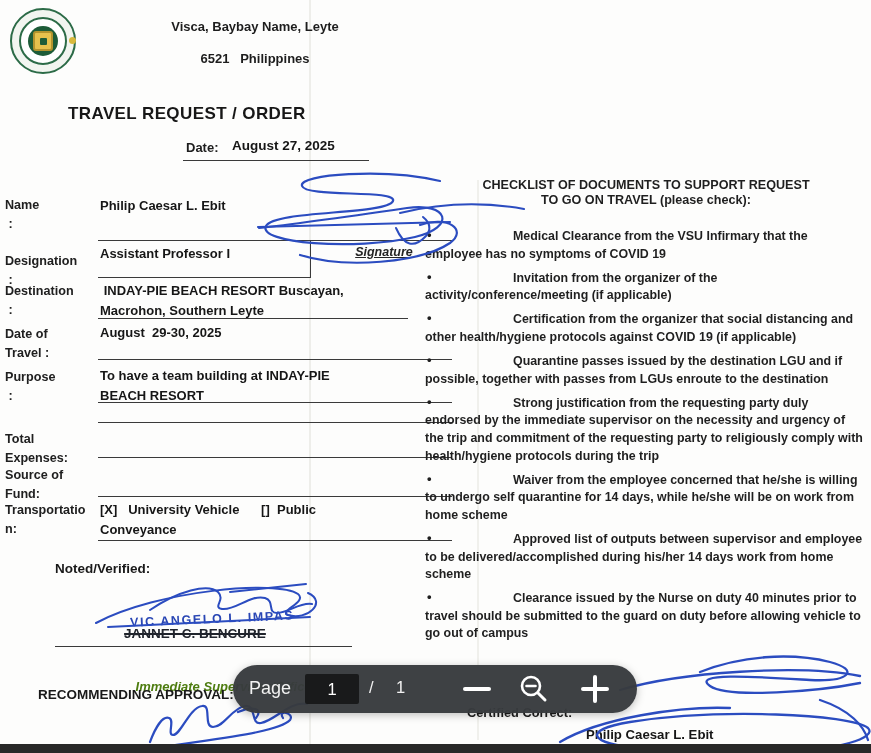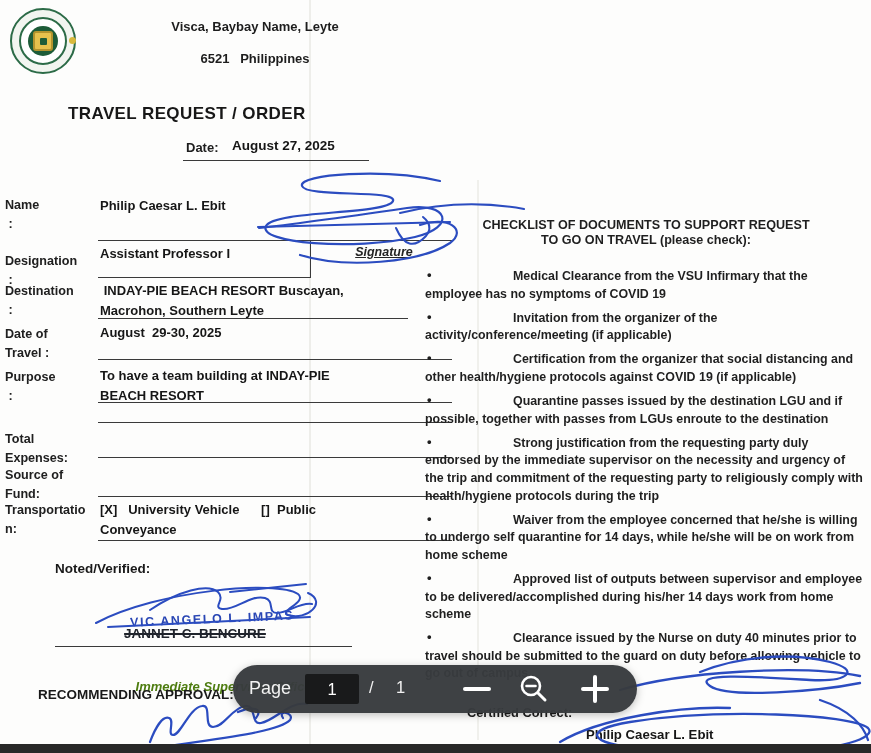--- a/index.html
+++ b/index.html
@@ -50,21 +50,21 @@
   .hand-name{position:absolute;left:130px;top:612px;font-size:12.5px;font-weight:700;
              color:#2946b4;letter-spacing:1.6px;transform:rotate(-2.5deg);}
   .typed-name{position:absolute;left:55px;top:626px;width:280px;text-align:center;font-size:13.5px;
               font-weight:700;color:#20242c;text-decoration:line-through;text-decoration-thickness:2px;}
   .sup-role{position:absolute;left:55px;top:679px;width:292px;text-align:right;font-size:13px;
             font-weight:700;font-style:italic;color:#4d7c0f;}
   .recommend{position:absolute;left:38px;top:687px;font-size:13.5px;font-weight:700;color:#191919;}
 
   
   .chk{position:absolute;left:425px;top:178px;width:442px;color:#1f1f1f;}
-  .chk .h1{font-size:12.6px;font-weight:700;text-align:center;margin-top:40px;}
+  .chk .h1{font-size:12.6px;font-weight:700;text-align:center;}
   .chk .h2{font-size:12.6px;font-weight:700;text-align:center;margin-top:1px;}
   .chk .items{margin-top:21px;}
   .chk-item{position:relative;margin-bottom:6.5px;}
   .chk-item .bullet{position:absolute;left:2px;top:-1px;font-size:13px;font-weight:700;}
   .chk-item p{margin:0;font-size:12.4px;font-weight:700;line-height:17.6px;text-indent:88px;}
 
   .certified{position:absolute;left:467px;top:705px;font-size:12.8px;font-weight:700;color:#1c1c1c;}
   .cert-name{position:absolute;left:586px;top:727px;font-size:13.2px;font-weight:700;color:#161616;}
 
   

